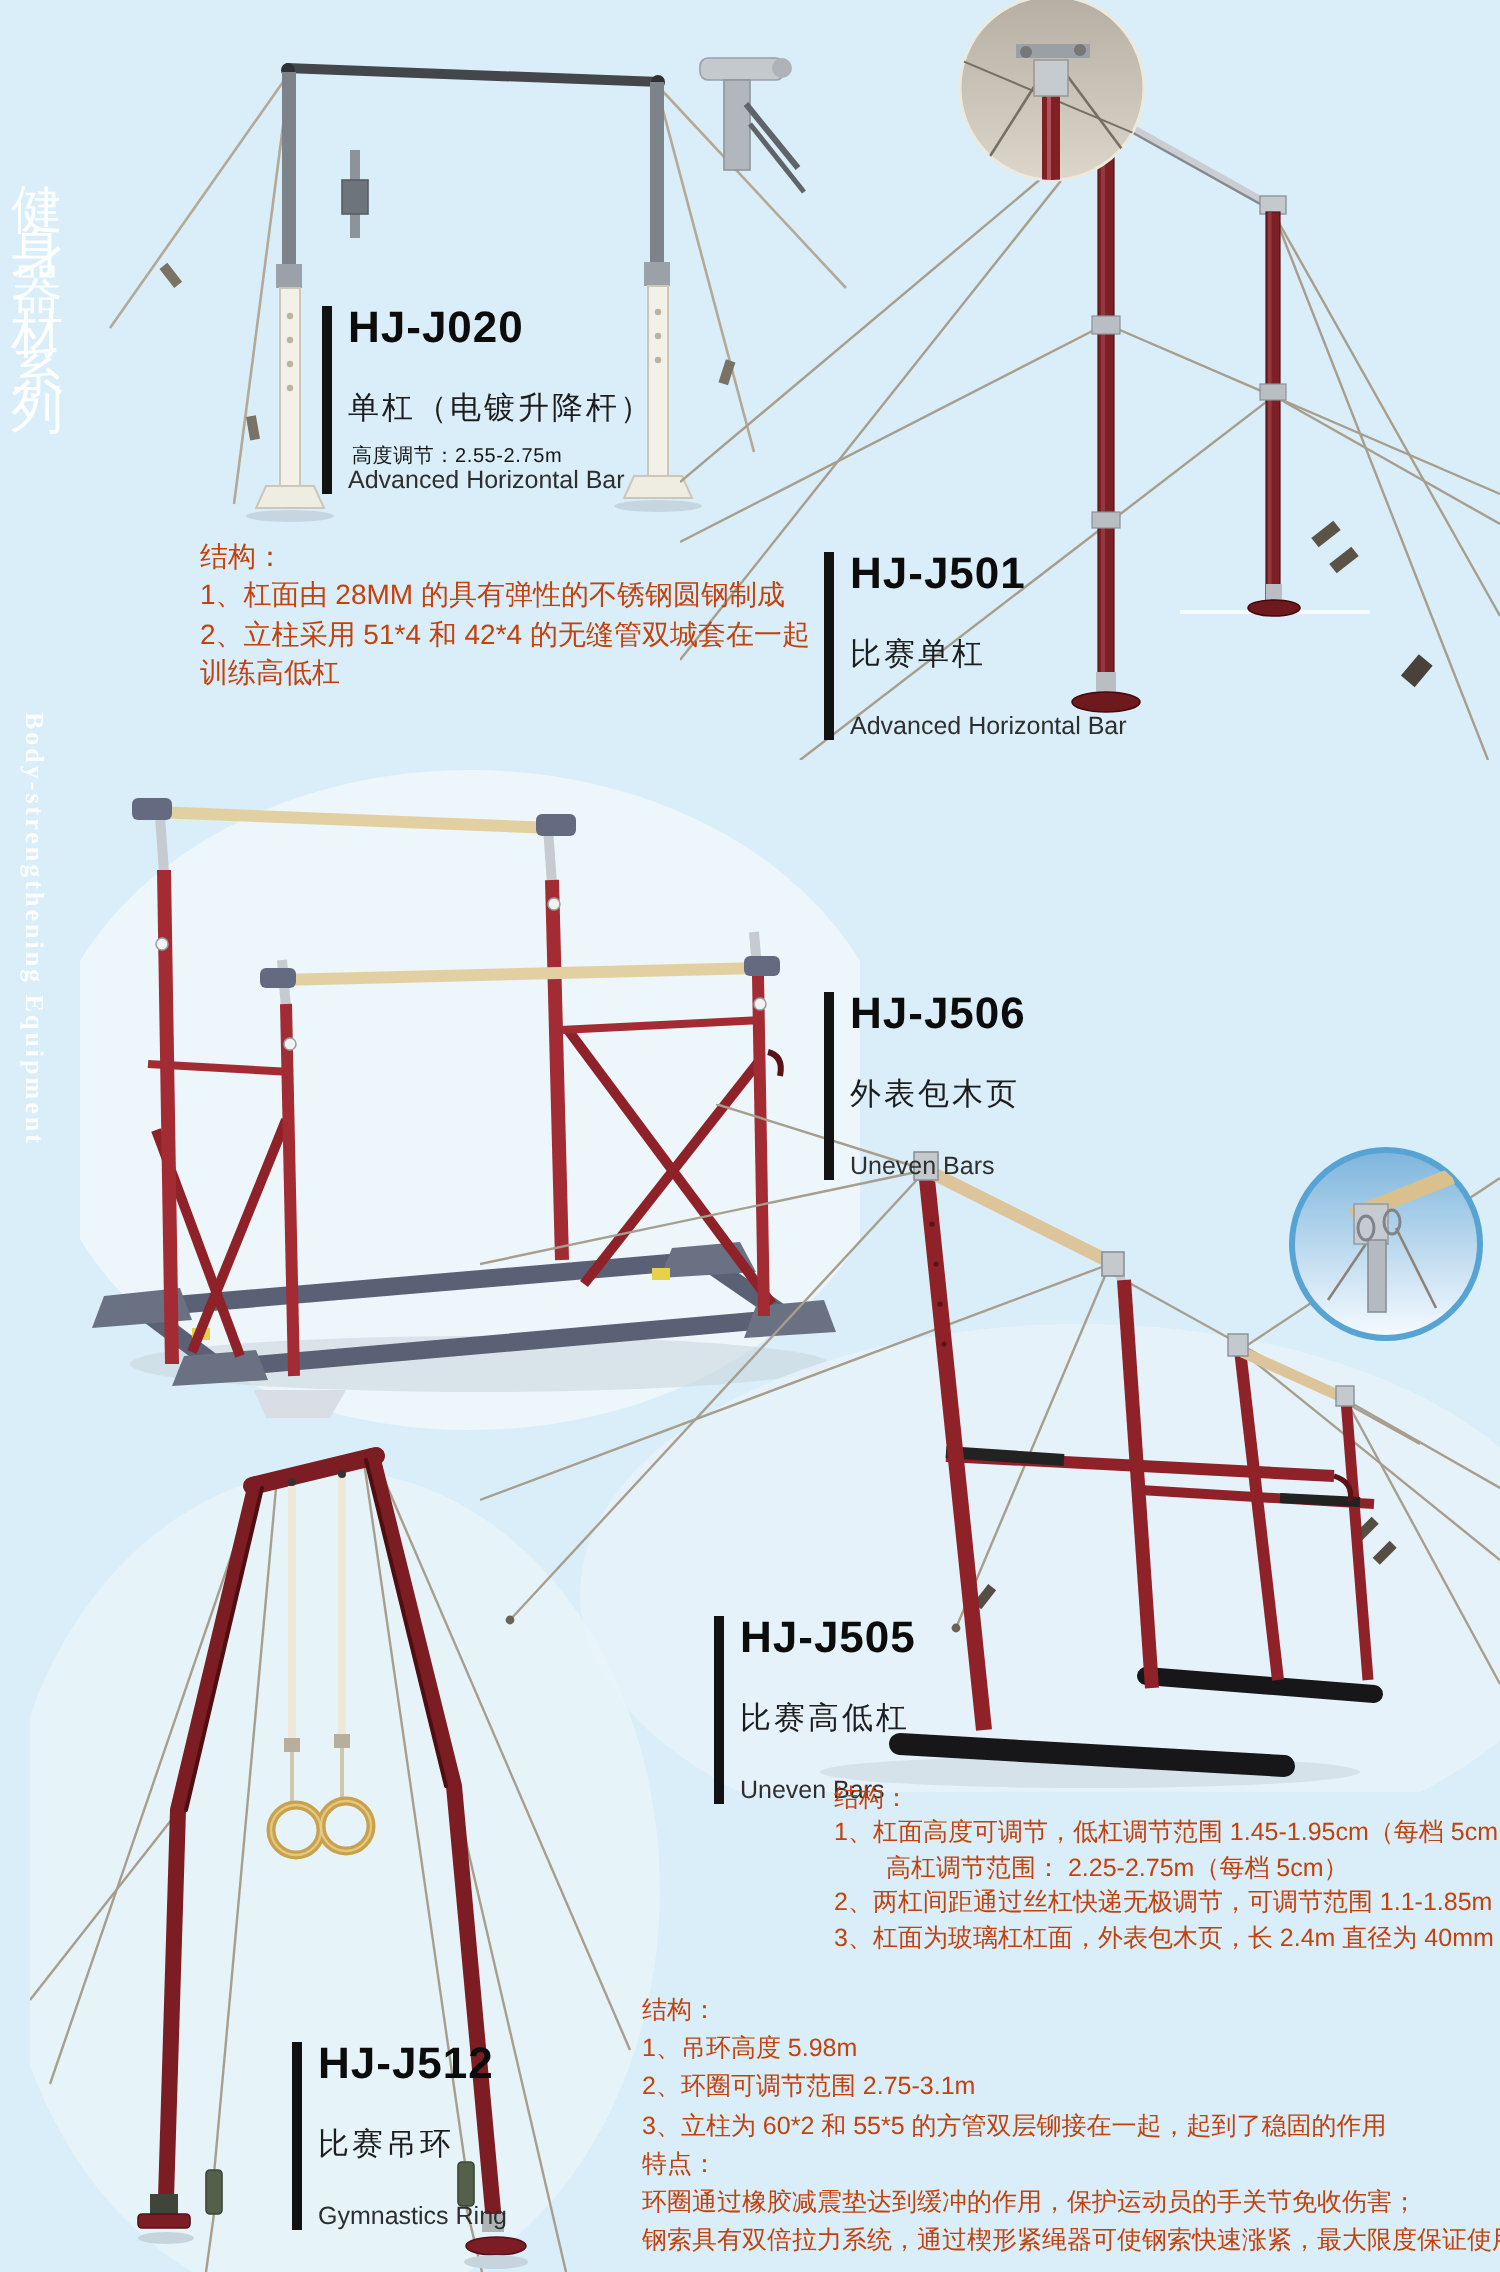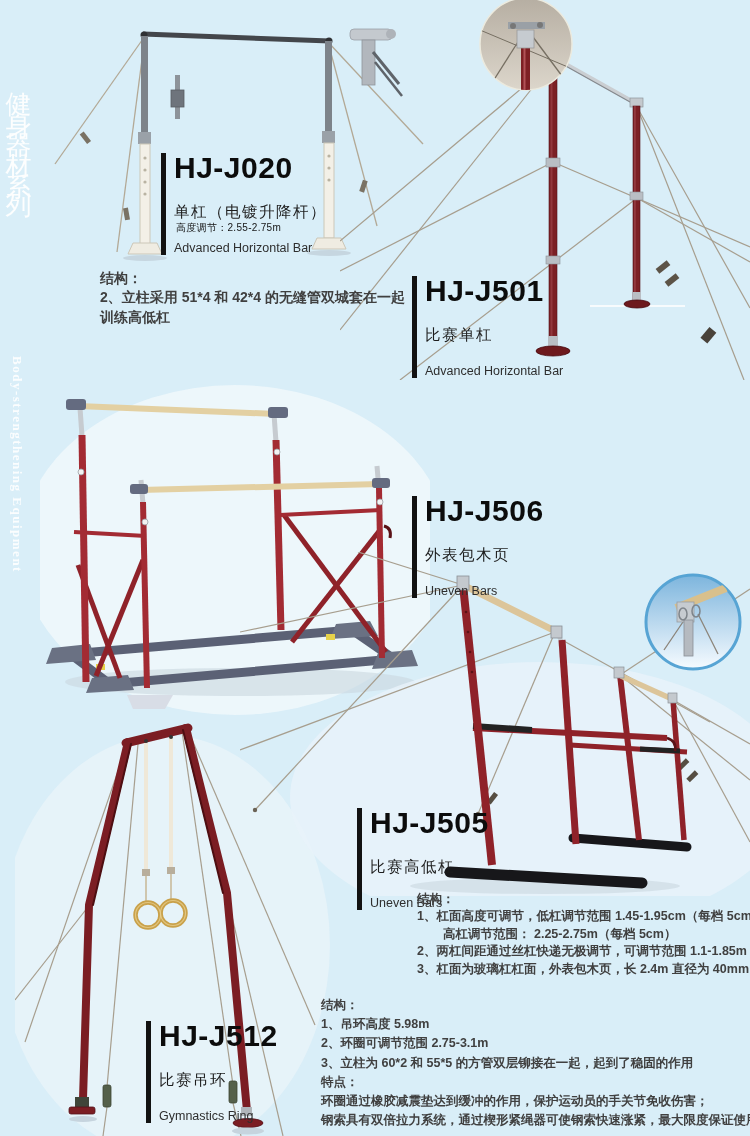--- a/index.html
+++ b/index.html
@@ -13,25 +13,25 @@
     position:absolute;left:2px;top:72px;writing-mode:vertical-rl;
     font-size:26px;letter-spacing:20px;color:#ffffff;opacity:.95;
   }
   .vtitle-en{
     position:absolute;left:9px;top:356px;writing-mode:vertical-rl;
     font-family:"Liberation Serif","DejaVu Serif",serif;
     font-size:13px;font-weight:bold;letter-spacing:1.5px;color:#ffffff;opacity:.9;
   }
   .label{position:absolute;display:flex;align-items:stretch;white-space:nowrap;}
   .label .bar{width:5px;background:#121212;margin-right:8px;}
-  .label .code{font-size:30px;font-weight:bold;color:#0c0c0c;line-height:1;letter-spacing:.5px;}
+  .label .code{font-size:22px;font-weight:bold;color:#0c0c0c;line-height:1;letter-spacing:.5px;}
   .label .cn{font-size:15.5px;color:#1d1d1d;margin-top:19px;letter-spacing:1.5px;}
   .label .en{font-size:12.5px;color:#2e2e2e;margin-top:18px;}
   .specline{position:absolute;font-size:10px;color:#161616;letter-spacing:.3px;white-space:nowrap;}
-  .block{position:absolute;color:#404040;white-space:nowrap;font-weight:bold;}
+  .block{position:absolute;color:#c2410c;white-space:nowrap;}
   .block>div{min-height:1em;}
   .blk-j020{left:100px;top:269px;font-size:14px;line-height:19.4px;}
   .blk-j505{left:417px;top:891px;font-size:12.5px;line-height:17.4px;}
   .blk-j512{left:321px;top:996px;font-size:12.5px;line-height:19.2px;}
   .indent{padding-left:26px;}
 </style>
 </head>
 <body>
 
 <div class="page">
@@ -330,20 +330,21 @@
     <div>
       <div class="code">HJ-J020</div>
       <div class="cn">单杠（电镀升降杆）</div>
       <div class="en">Advanced  Horizontal Bar</div>
     </div>
   </div>
   <div class="specline" style="left:176px;top:221px">高度调节：2.55-2.75m</div>
 
   <div class="block blk-j020">
     <div>结构：</div>
+    <div>1、杠面由 28MM 的具有弹性的不锈钢圆钢制成</div>
     <div>2、立柱采用 51*4 和 42*4 的无缝管双城套在一起</div>
     <div>训练高低杠</div>
   </div>
 
   <div class="label" style="left:412px;top:276px">
     <div class="bar"></div>
     <div>
       <div class="code">HJ-J501</div>
       <div class="cn">比赛单杠</div>
       <div class="en">Advanced  Horizontal Bar</div>

